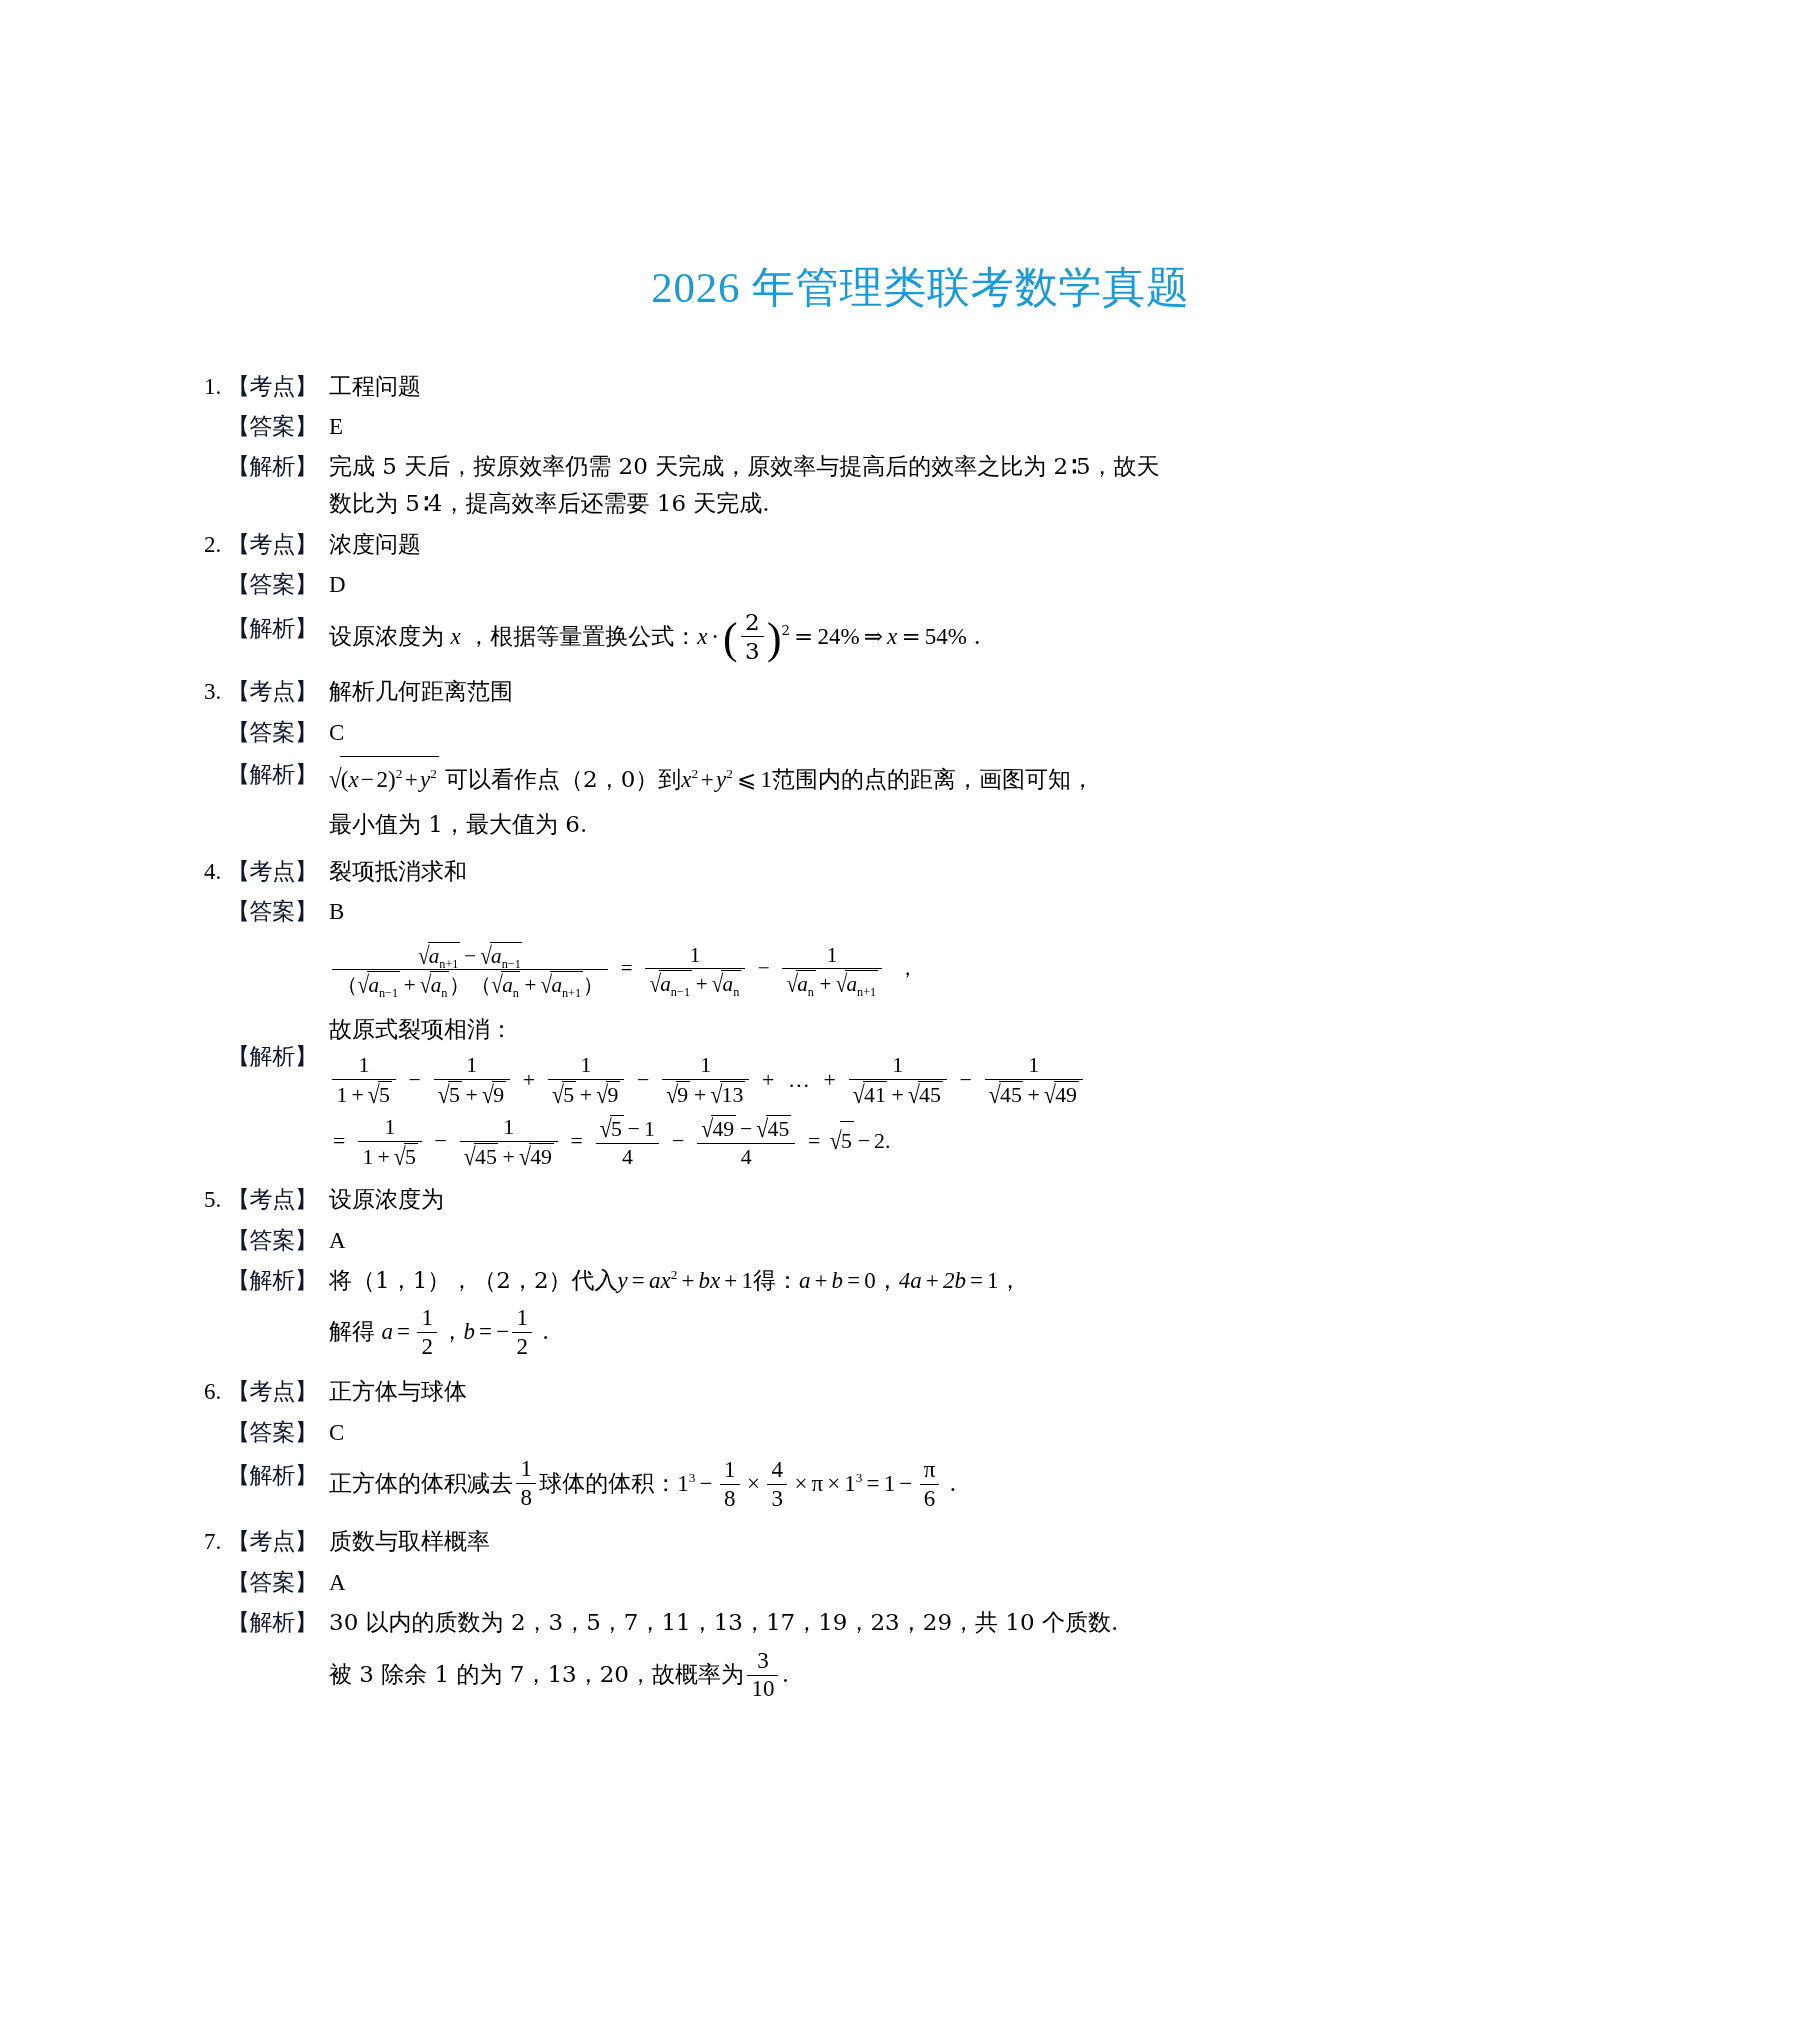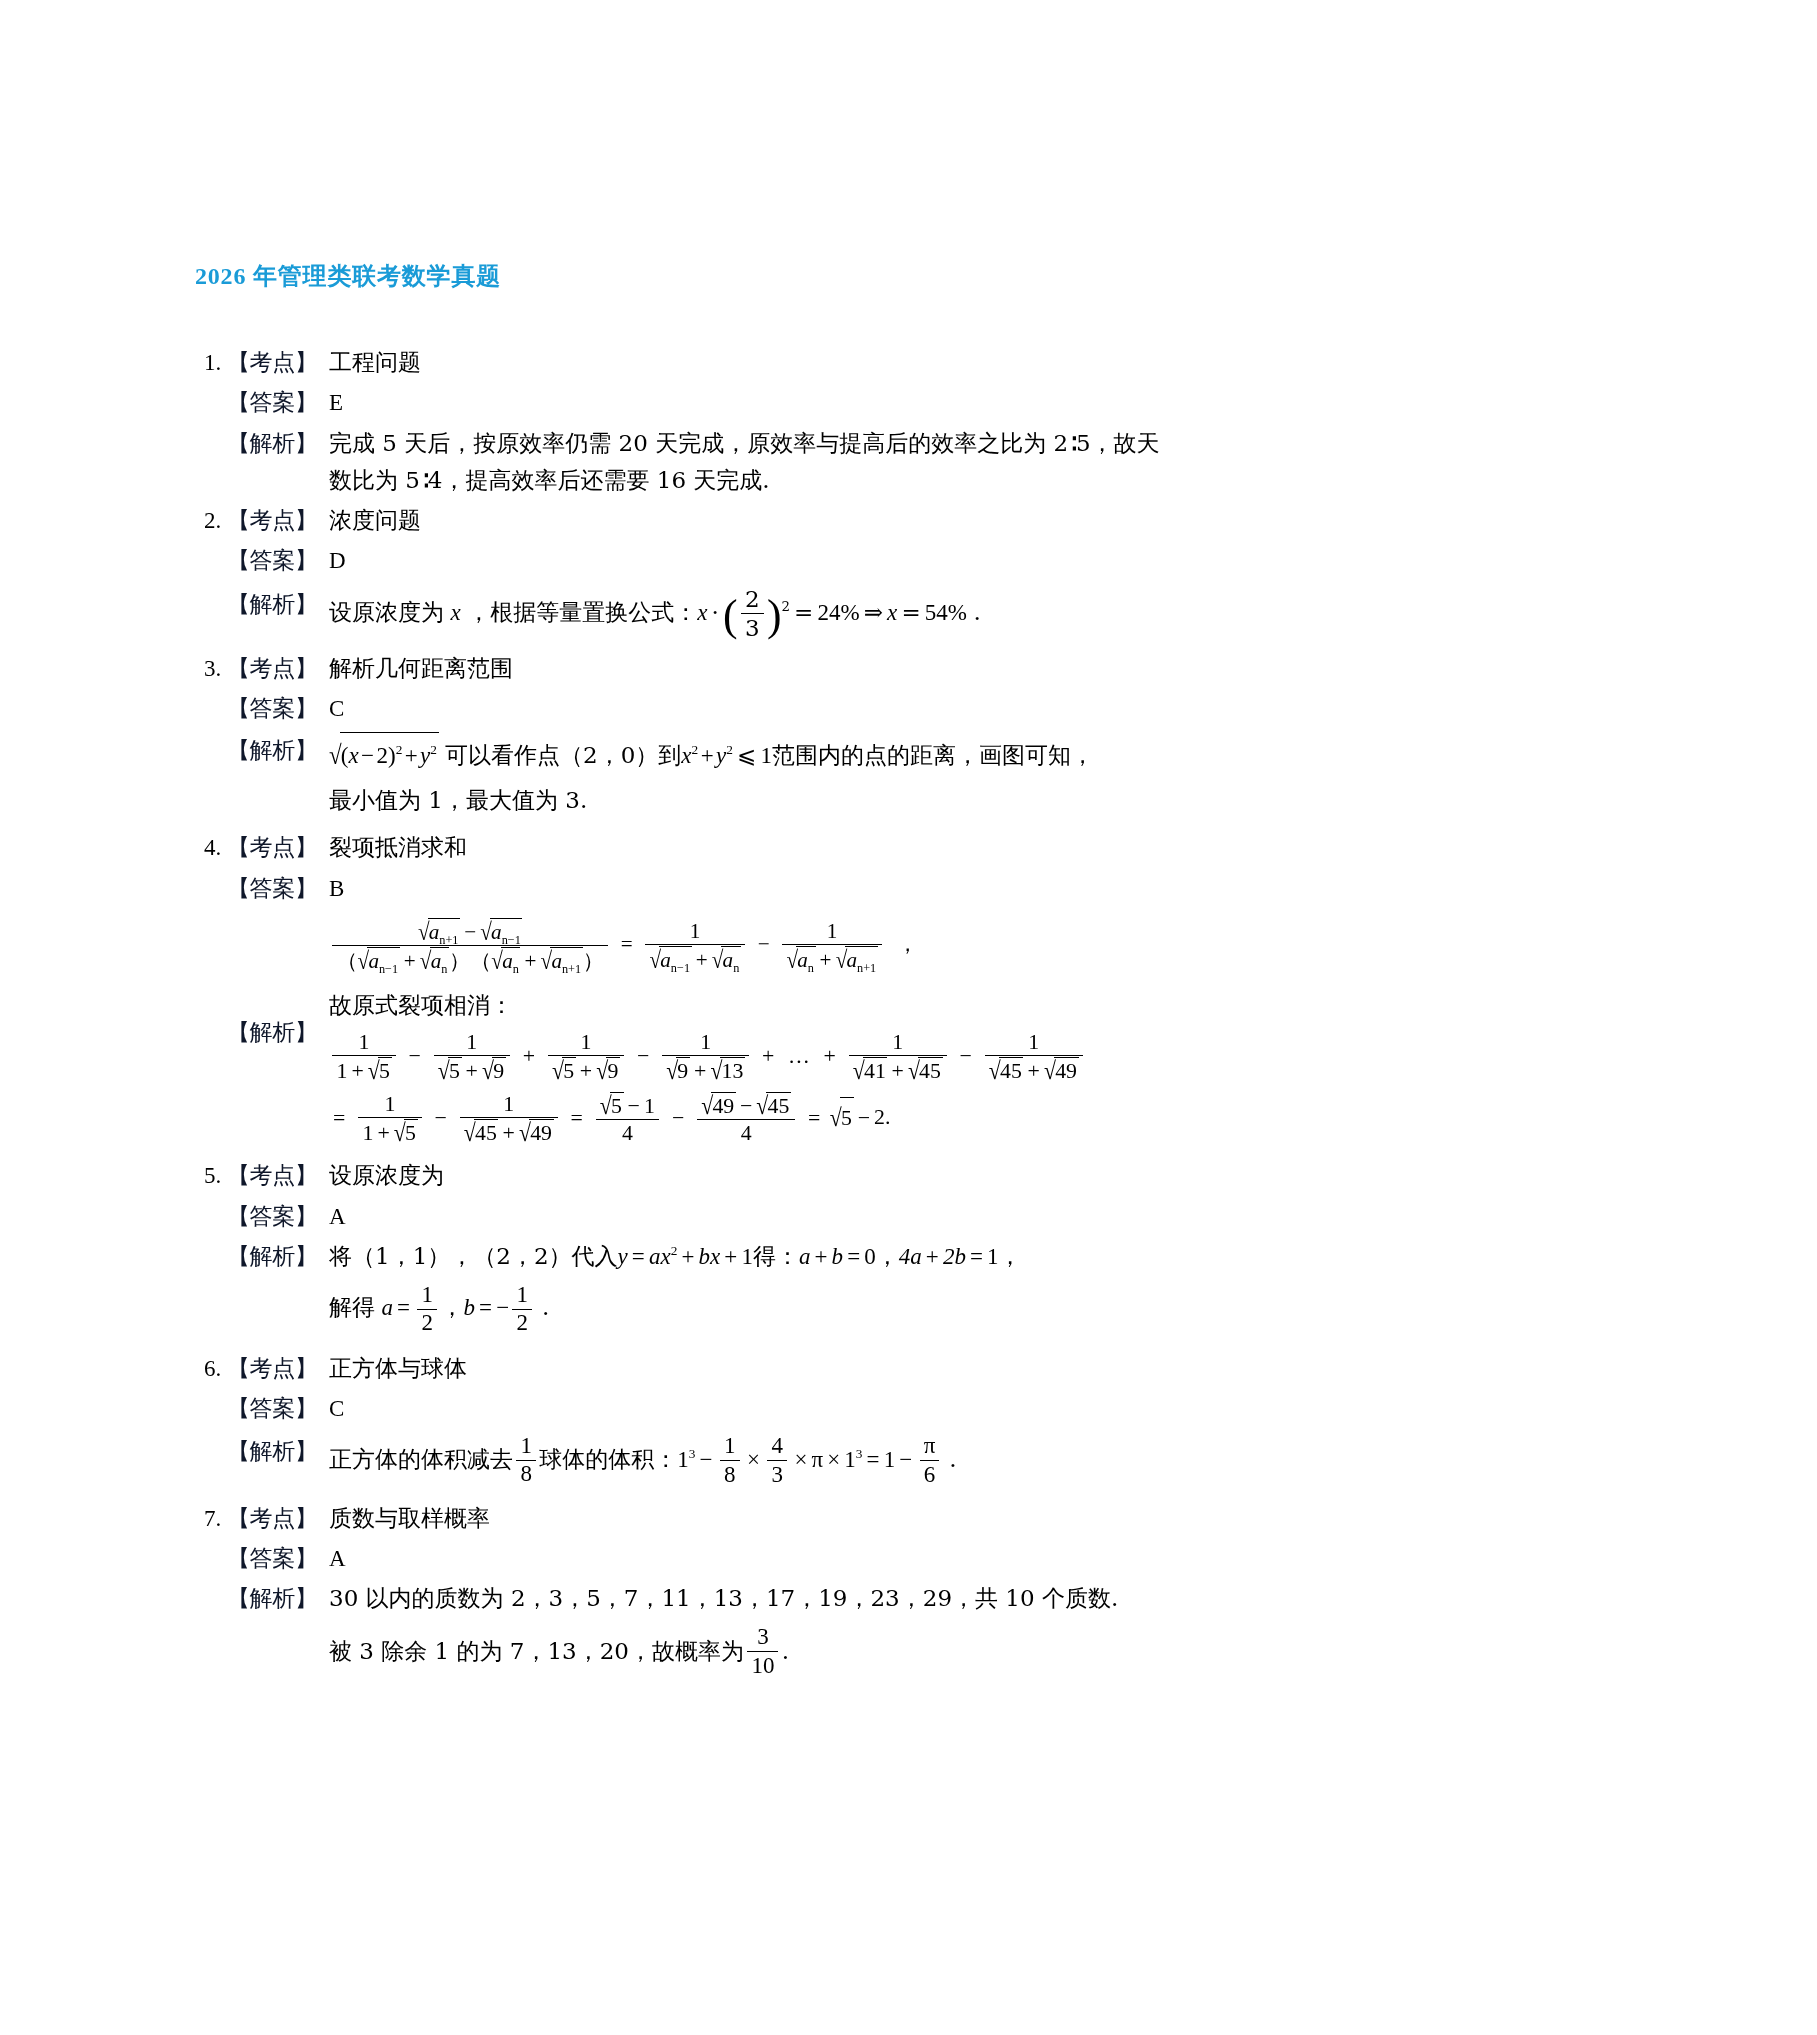--- a/index.html
+++ b/index.html
@@ -11,23 +11,24 @@
     color: #000000;
     -webkit-font-smoothing: antialiased;
   }
   .page {
     position: relative;
     width: 1817px; height: 2558px;
     box-sizing: border-box;
     padding: 261px 171px 0 195px;
   }
   .doc-title {
+    text-align: center;
     color: #1a9bd7;
-    font-size: 24px;
-    font-weight: bold;
+    font-size: 43px;
+    font-weight: normal;
     letter-spacing: 0.8px;
     margin: 0 0 53px 0;
     line-height: 1.25;
   }
   
   .qblock { margin: 0 0 0 0; }
   .row {
     display: flex;
     align-items: flex-start;
     margin-bottom: 3.3px;
@@ -157,21 +158,21 @@
     <div class="row">
       <div class="qnum blank">.</div>
       <div class="tag">【答案】</div>
       <div class="content">C</div>
     </div>
     <div class="row" style="margin-top:4.9px;">
       <div class="qnum blank">.</div>
       <div class="tag">【解析】</div>
       <div class="content cjk tall">
         <div><span class="rad m"><span class="sign">√</span><span class="bar"><span>(</span><i>x</i><span class="opn">−</span><span>2</span><span>)</span><span class="sup">2</span><span class="opn">+</span><i>y</i><span class="sup">2</span></span></span><span class="sp"></span><span>可以看作点（2，0）到</span><span class="m"><i>x</i><span class="sup">2</span><span class="opn">+</span><i>y</i><span class="sup">2</span><span class="op">⩽</span><span>1</span></span><span>范围内的点的距离，画图可知，</span></div>
-        <div>最小值为 1，最大值为 3.</div>
+        <div>最小值为 1，最大值为 6.</div>
       </div>
     </div>
   </div>
 
   <div class="qblock">
     <div class="row" style="margin-top:7.3px;">
       <div class="qnum">4.</div>
       <div class="tag">【考点】</div>
       <div class="content cjk">裂项抵消求和</div>
     </div>

